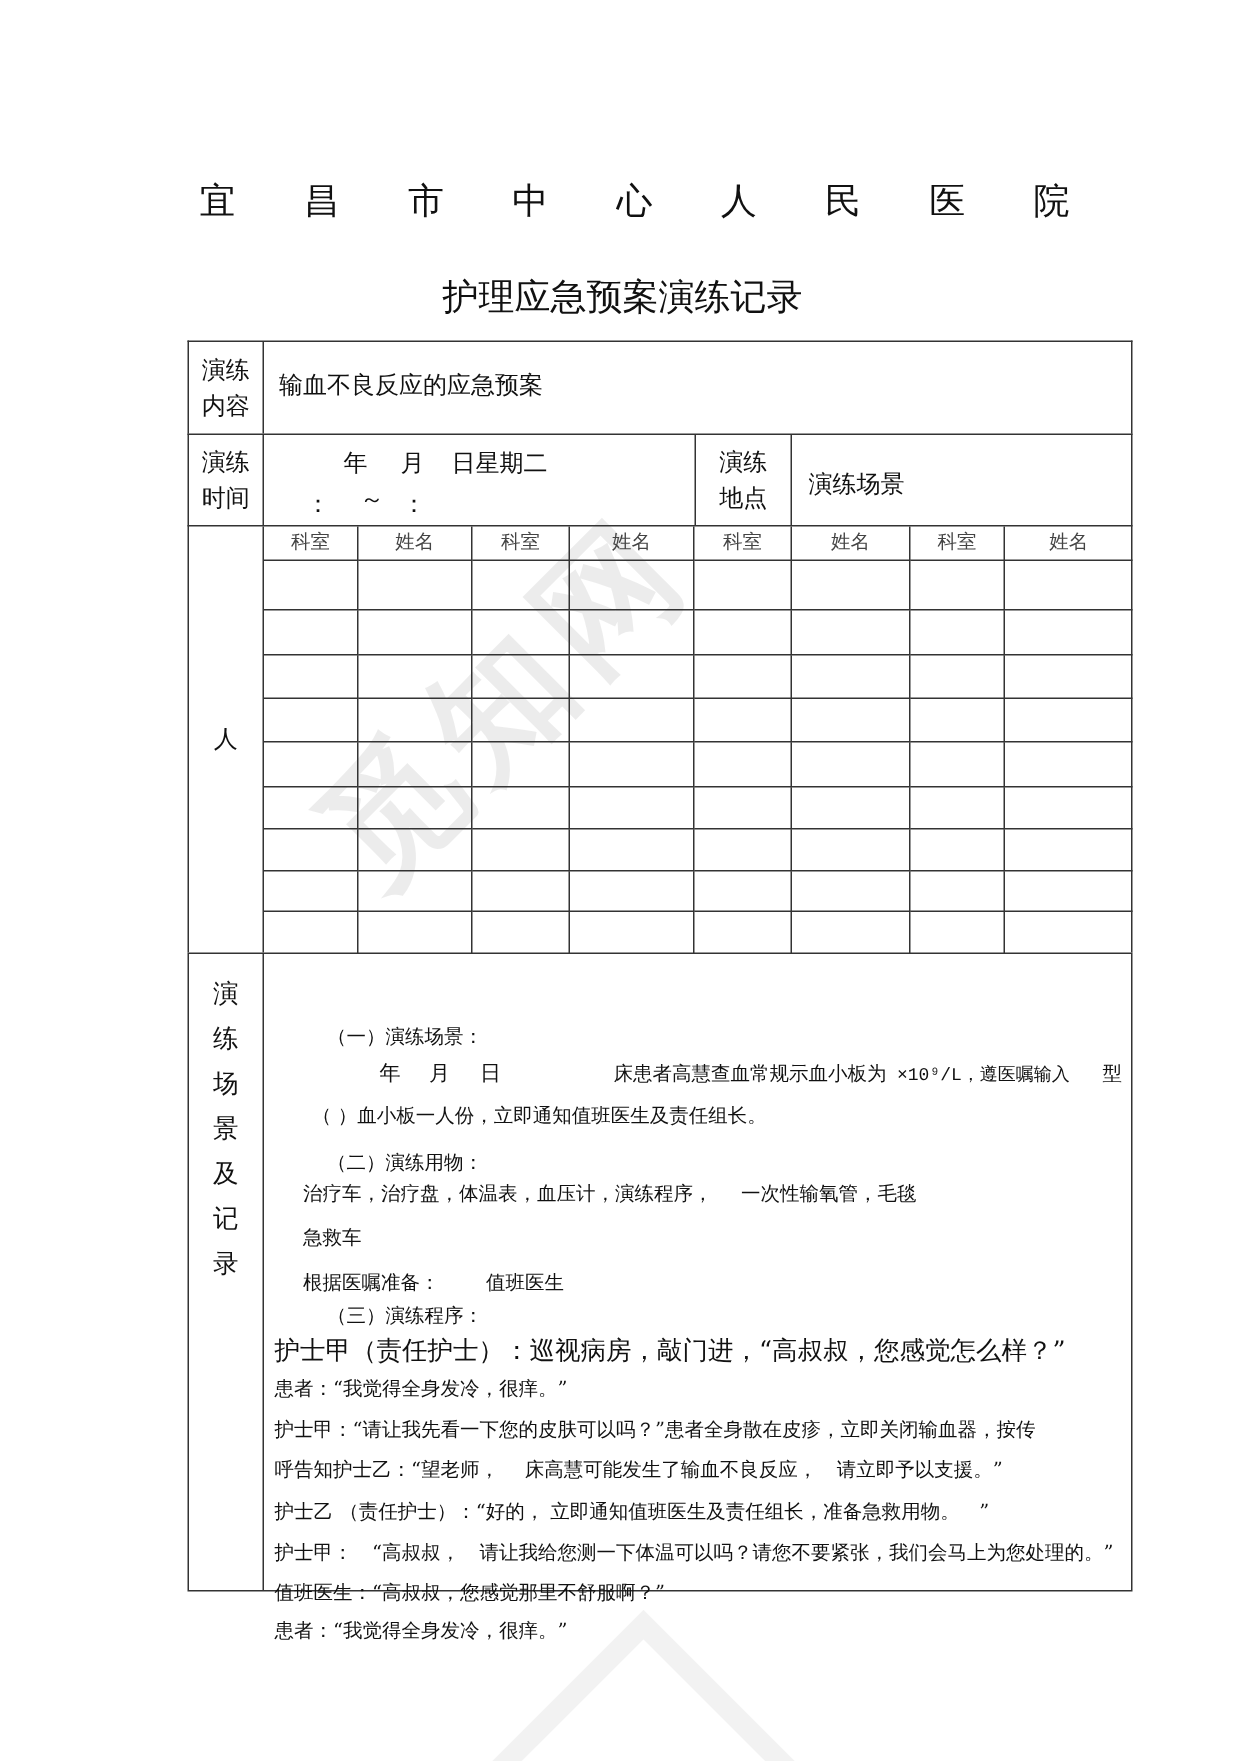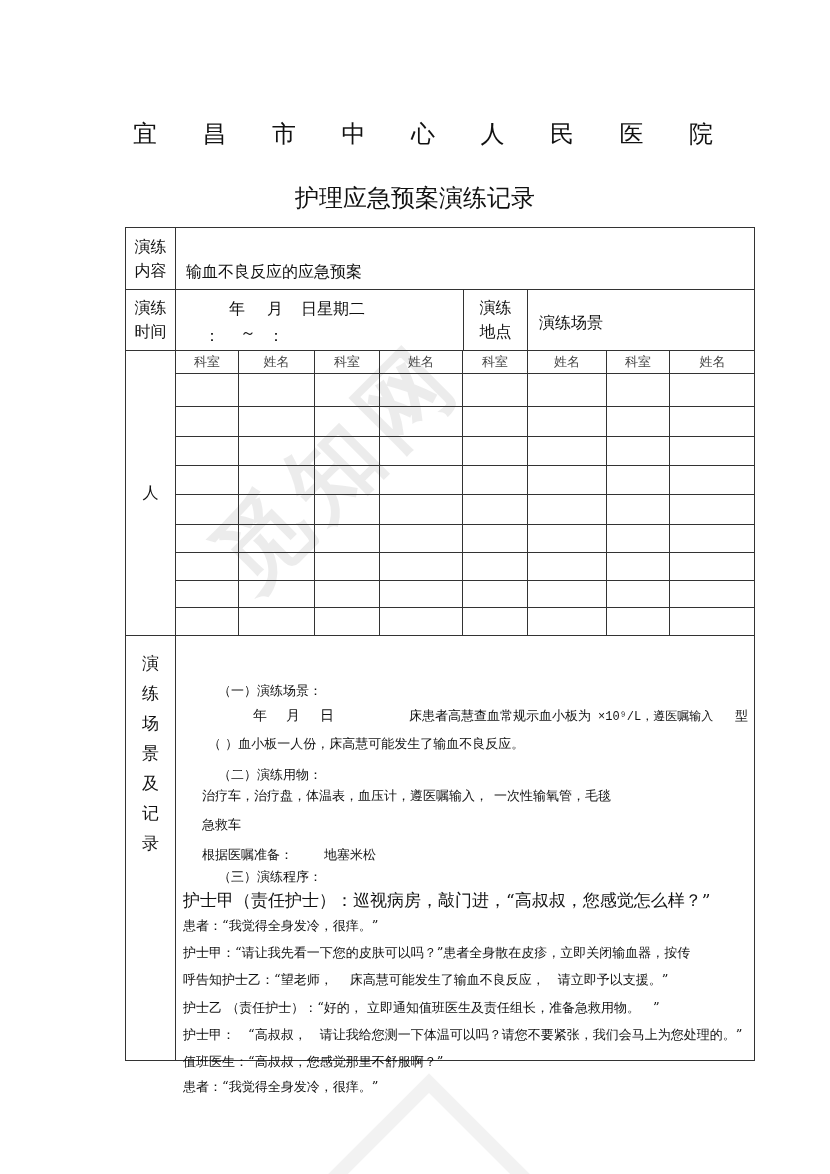--- a/index.html
+++ b/index.html
@@ -70,21 +70,21 @@
 
 <div class="doc-title">护理应急预案演练记录</div>
 
 <div class="frame">
 
   <div class="row" style="top:0; height:62px;">
     <div class="lbl">
       <span>演练</span>
       <span>内容</span>
     </div>
-    <div class="val" style="left:60px; top:19px;margin-top:15px;">输血不良反应的应急预案</div>
+    <div class="val" style="left:60px; top:19px;">输血不良反应的应急预案</div>
   </div>
 
   <div class="row" style="top:62px; height:61px;">
     <div class="lbl">
       <span>演练</span>
       <span>时间</span>
     </div>
     <div>
       <span class="val" style="left:103px; top:9px;">年</span>
       <span class="val" style="left:141px; top:9px;">月</span>
@@ -199,28 +199,28 @@
       <span>录</span>
     </div>
 
     <div class="line" style="left:92px; top:10px; font-size:13px;">（一）演练场景：</div>
     <div class="line" style="left:127px; top:35px;">年</div>
     <div class="line" style="left:160px; top:35px;">月</div>
     <div class="line" style="left:194px; top:35px;">日</div>
     <div class="line" style="left:283px; top:35px; font-size:13px;">床患者高慧查血常规示血小板为</div>
     <div class="line" style="left:472px; top:36px; font-size:12px; font-family:Liberation Mono, monospace;">×10⁹/L，遵医嘱输入</div>
     <div class="line" style="left:609px; top:35px; font-size:13px;">型</div>
-    <div class="line" style="left:82px; top:63px; font-size:13px;">（ ）血小板一人份，床高慧可能发生了输血不良反应。</div>
+    <div class="line" style="left:82px; top:63px; font-size:13px;">（ ）血小板一人份，立即通知值班医生及责任组长。</div>
 
     <div class="line" style="left:92px; top:94px; font-size:13px;">（二）演练用物：</div>
-    <div class="line" style="left:76px; top:115px; font-size:13px;">治疗车，治疗盘，体温表，血压计，遵医嘱输入，</div>
+    <div class="line" style="left:76px; top:115px; font-size:13px;">治疗车，治疗盘，体温表，血压计，演练程序，</div>
     <div class="line" style="left:368px; top:115px; font-size:13px;">一次性输氧管，毛毯</div>
     <div class="line" style="left:76px; top:144px; font-size:13px;">急救车</div>
     <div class="line" style="left:76px; top:174px; font-size:13px;">根据医嘱准备：</div>
-    <div class="line" style="left:198px; top:174px; font-size:13px;">地塞米松</div>
+    <div class="line" style="left:198px; top:174px; font-size:13px;">值班医生</div>
     <div class="line" style="left:92px; top:196px; font-size:13px;">（三）演练程序：</div>
 
     <div class="line" style="left:57px; top:217px; font-size:17px;">护士甲（责任护士）：巡视病房，敲门进，“高叔叔，您感觉怎么样？”</div>
     <div class="line" style="left:57px; top:245px; font-size:13px;">患者：“我觉得全身发冷，很痒。”</div>
     <div class="line" style="left:57px; top:272px; font-size:13px;">护士甲：“请让我先看一下您的皮肤可以吗？”患者全身散在皮疹，立即关闭输血器，按传</div>
     <div class="line" style="left:57px; top:299px; font-size:13px;">呼告知护士乙：“望老师，　 床高慧可能发生了输血不良反应，　请立即予以支援。”</div>
     <div class="line" style="left:57px; top:354px; font-size:13px;">护士甲：　“高叔叔，　请让我给您测一下体温可以吗？请您不要紧张，我们会马上为您处理的。”</div>
     <div class="line" style="left:57px; top:327px; font-size:13px;">护士乙 （责任护士）：“好的， 立即通知值班医生及责任组长，准备急救用物。　”</div>
     <div class="line" style="left:57px; top:381px; font-size:13px;">值班医生：“高叔叔，您感觉那里不舒服啊？”</div>
     <div class="line" style="left:57px; top:406px; font-size:13px;">患者：“我觉得全身发冷，很痒。”</div>

